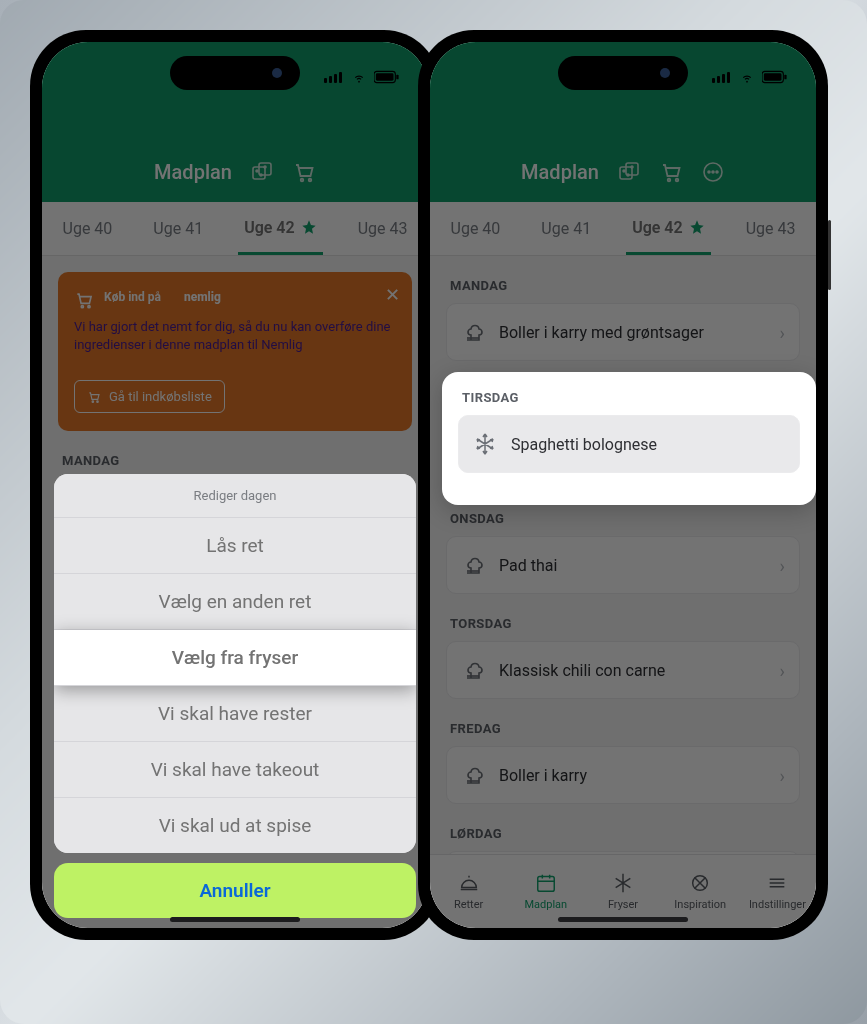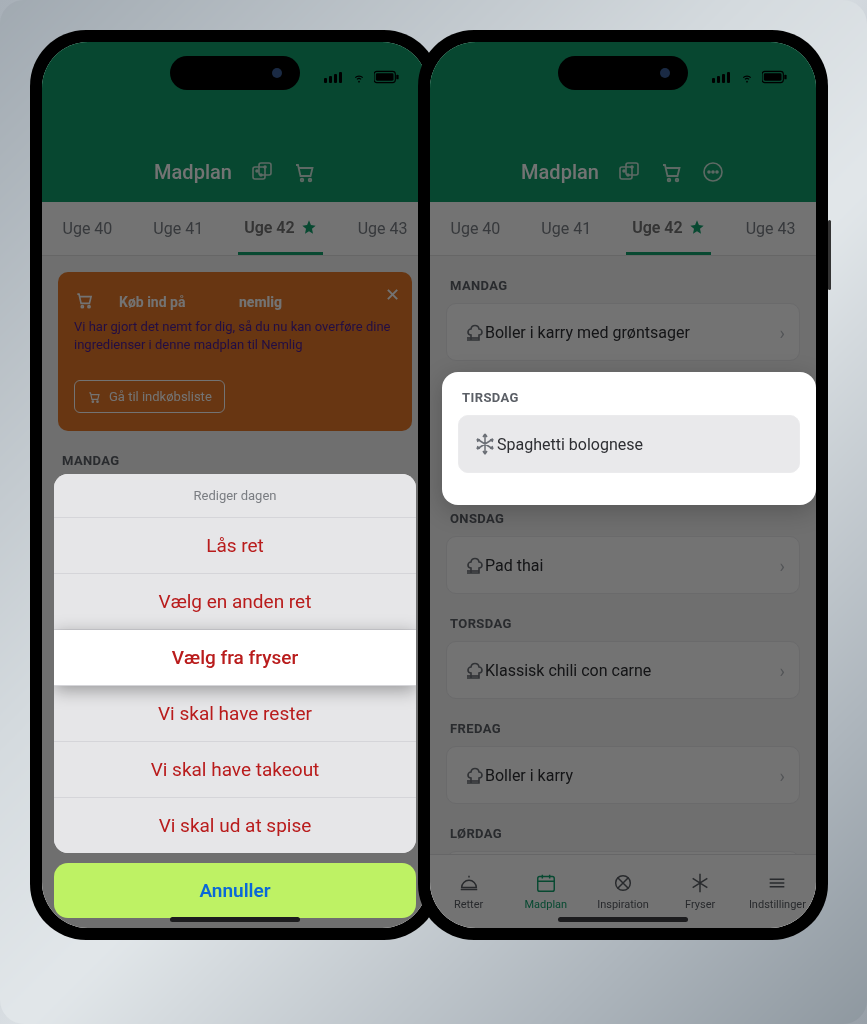--- a/index.html
+++ b/index.html
@@ -109,37 +109,37 @@
   .content { padding: 16px 16px 0 16px; background:#f5f5f5; height: calc(100% - 160px - 54px - 74px); overflow:hidden;}
   .phone.left .content { height: calc(100% - 160px - 54px); }
 
   .promo {
     background:#e67828;
     border-radius:10px;
     padding: 18px 16px;
     color:#fff;
     position:relative;
   }
-  .promo h3 { font-size:14px; font-weight:700; display:flex; align-items:flex-end; gap:25px;}
+  .promo h3 { font-size:12px; font-weight:700; display:flex; align-items:flex-start; gap:10px;}
   .promo p { font-size:13px; margin-top:8px; line-height:1.4; color:#4c1d95;}
   .promo-btn {
     margin-top:26px; display:inline-flex; align-items:center; gap:8px;
     border:1.5px solid #fff; border-radius:6px;
     padding:8px 12px; font-size:13px; color:#fff;
   }
   .promo-close{ position:absolute; top:12px; right:12px; color:#fff; font-size:18px;}
 
   .day-label {
     font-size:13px; font-weight:700; color:#5b5f66;
     letter-spacing:0.4px; margin: 22px 4px 10px 4px;
   }
   .meal-card {
     background:#fff; border-radius:10px;
     padding: 16px 14px;
-    display:flex; align-items:center; gap:0;
+    display:flex; align-items:center; gap:14px;
     border:1px solid #ebebed;
   }
   .meal-card.grey { background:#e9e9eb; }
   .meal-text { font-size:16px; color:#2e2f33; flex:1;}
   .chevron { color:#b8bcc2; font-size:18px;}
   .chef-icon { color:#6b6f76; flex-shrink:0;}
   .snow-icon { color:#6b6f76; flex-shrink:0;}
 
   
   .tuesday-block {
@@ -181,21 +181,21 @@
   }
   .sheet-title {
     text-align:center; font-size:13px; color:#7a7d82;
     padding: 14px 0;
     border-bottom:1px solid #d5d5d9;
     background:#e6e6e8;
   }
   .sheet-item {
     text-align:center;
     font-size:19px;
-    color:#b91c1c;
+    color:#737373;
     padding: 16px 16px;
     border-bottom:1px solid #d5d5d9;
     background:#e6e6e8;
   }
   .sheet-item:last-child{ border-bottom:none; }
   .sheet-item.highlight-row {
     position:relative;
     z-index: 40;
     background:#fff;
     box-shadow: 0 4px 18px rgba(0,0,0,0.35);
@@ -468,30 +468,30 @@
       </div>
       <div class="tab active">
         <svg width="22" height="22" viewBox="0 0 24 24" fill="none" stroke="currentColor" stroke-width="1.6">
             <rect x="3" y="5" width="18" height="16" rx="2"></rect>
             <path d="M3 10h18M8 3v4M16 3v4"></path>
           </svg>
         <span>Madplan</span>
       </div>
       <div class="tab">
         <svg width="22" height="22" viewBox="0 0 24 24" fill="none" stroke="currentColor" stroke-width="1.6">
+            <path d="M12 2v20M4 7l16 10M4 17L20 7"></path>
+          </svg>
+        <span>Fryser</span>
+      </div>
+      <div class="tab">
+        <svg width="22" height="22" viewBox="0 0 24 24" fill="none" stroke="currentColor" stroke-width="1.6">
             <circle cx="12" cy="12" r="8"></circle>
             <path d="M6 6l12 12M18 6L6 18"></path>
           </svg>
         <span>Inspiration</span>
-      </div>
-      <div class="tab">
-        <svg width="22" height="22" viewBox="0 0 24 24" fill="none" stroke="currentColor" stroke-width="1.6">
-            <path d="M12 2v20M4 7l16 10M4 17L20 7"></path>
-          </svg>
-        <span>Fryser</span>
       </div>
       <div class="tab">
         <svg width="22" height="22" viewBox="0 0 24 24" fill="none" stroke="currentColor" stroke-width="1.6">
             <path d="M4 8h16M4 12h16M4 16h16"></path>
           </svg>
         <span>Indstillinger</span>
       </div>
     </div>
 
     <div class="home-indicator"></div>

